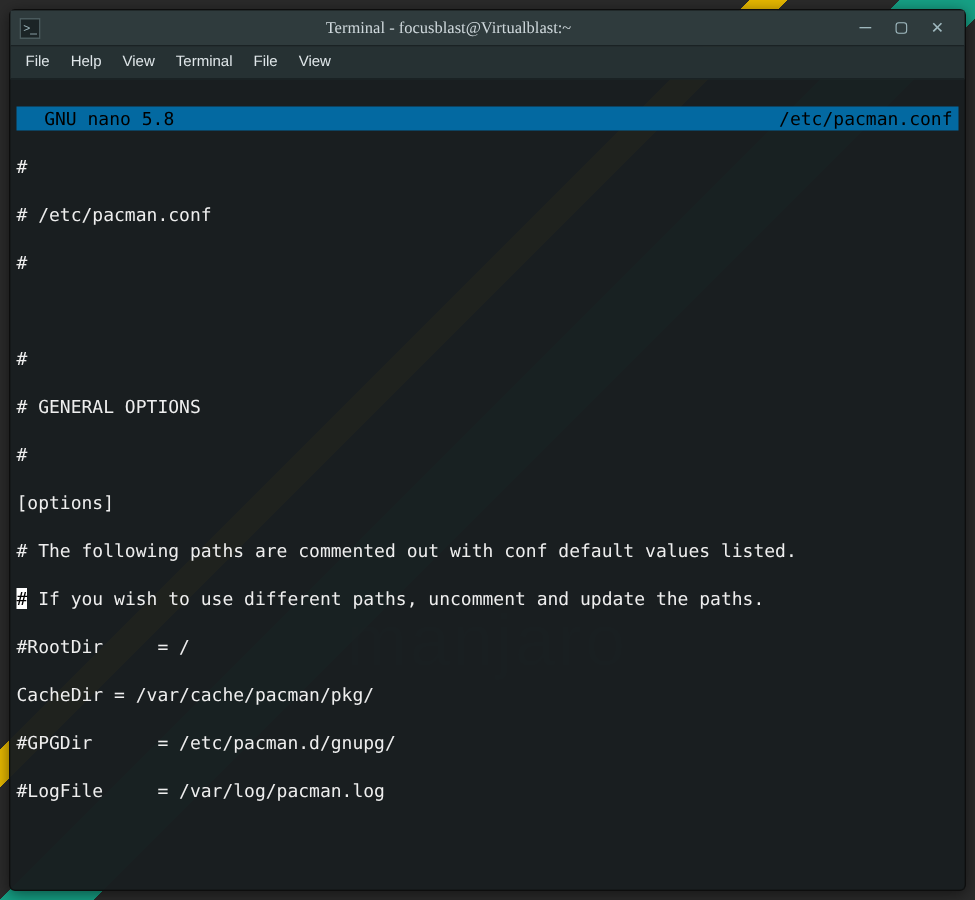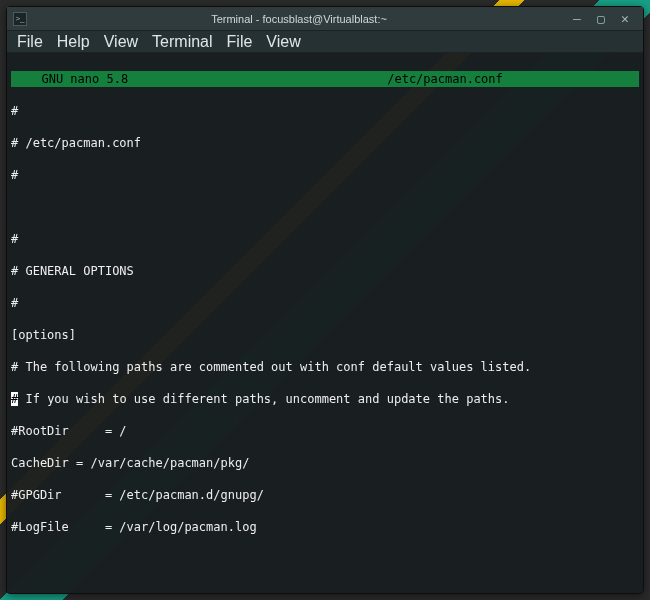--- a/index.html
+++ b/index.html
@@ -59,58 +59,58 @@
     border-bottom: 1px solid #1a2224;
   }
   .titlebar .icon-term {
     width: 14px; height: 14px;
     background: #1b2426;
     border: 1px solid #4a5a5d;
     margin-right: 6px;
     display: flex; align-items: center; justify-content: center;
     font-size: 8px; color: #9fb8be;
   }
-  .titlebar .title { flex: 1; text-align: center; }
+  .titlebar .title { flex: 1; text-align: center; font-family: Liberation Serif, serif; }
   .titlebar .winbtn {
     width: 24px; text-align: center;
     color: #9fb8be;
     cursor: default;
     font-size: 13px;
     font-family: monospace;
   }
   .menubar {
     height: 22px;
     display: flex;
     align-items: center;
     gap: 14px;
     padding: 0 10px;
     background: #263133;
     color: #dfe6e9;
     font-family: sans-serif;
-    font-size: 16px;
+    font-size: 10px;
     border-bottom: 1px solid #1a2224;
   }
   .menubar span { cursor: default; }
   .term {
     flex: 1;
     padding: 2px 4px 2px 4px;
     color: #eeeeee;
     line-height: 16px;
     white-space: pre;
     overflow: hidden;
     background: rgba(20,26,28,0.55);
   }
   .nano-header {
-    background: #15803d;
+    background: #0369a1;
     color: #000000;
     display: flex;
-    padding: 0 16px;
+    padding: 0 4px;
   }
   .nano-header .ver { min-width: 240px; }
-  .nano-header .fname { flex: 1; text-align: center; }
+  .nano-header .fname { flex: 1; text-align: right; }
   .hl-white-on { background:#fff; color:#000; }
   .line { min-height: 16px; }
 </style>
 </head>
 <body>
 
 <div class="bg-stripes"></div>
 <div class="watermark">manjaro</div>
 
 <div class="window">

